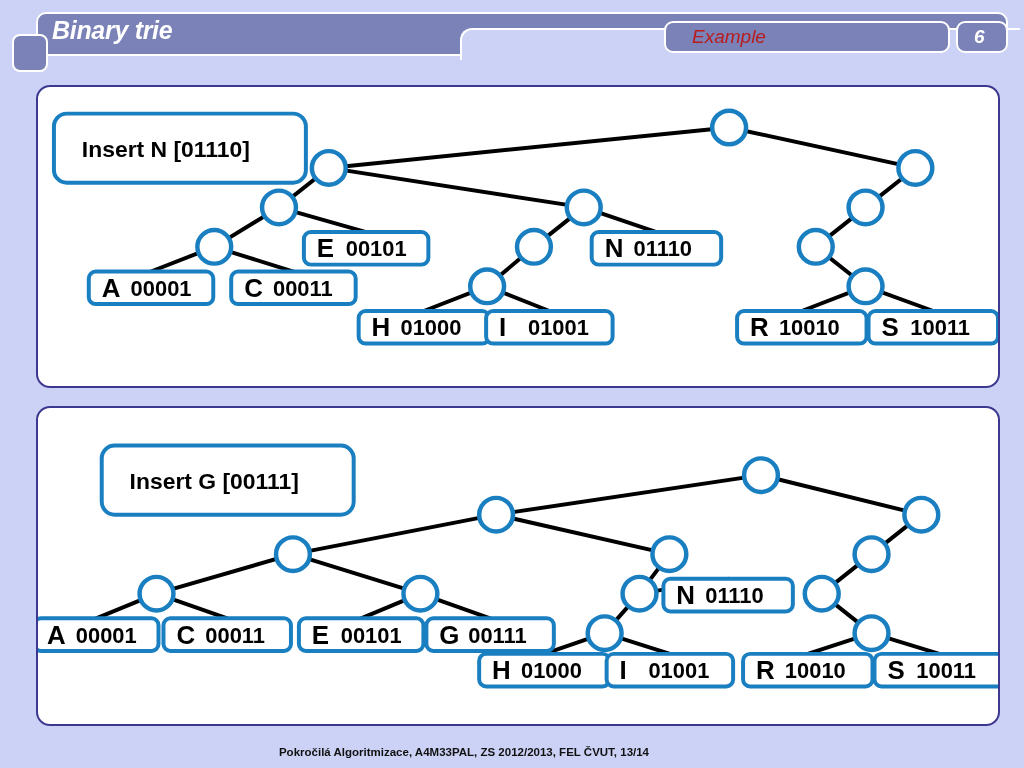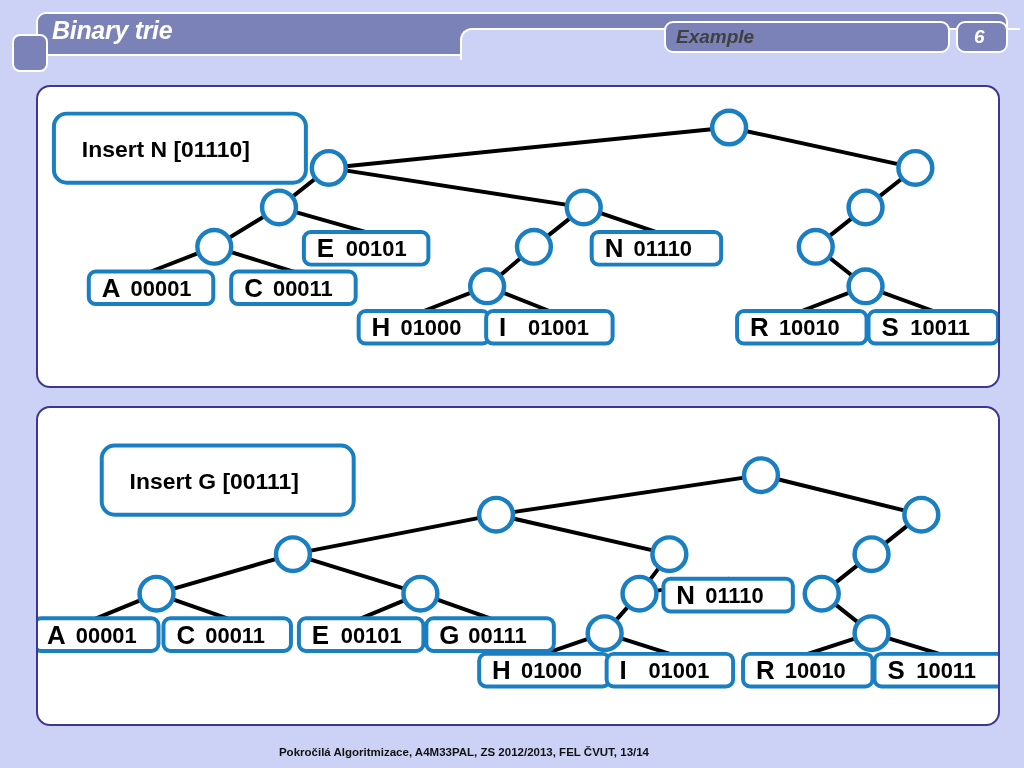--- a/index.html
+++ b/index.html
@@ -42,22 +42,22 @@
     white-space:nowrap;
   }
   #section-tab{
     position:absolute;left:664px;top:21px;width:286px;height:32px;
     background:#7a82b8;
     border:2px solid #ffffff;
     border-radius:9px;
     box-sizing:border-box;
   }
   #section-label{
-    position:absolute;left:676px;top:26px;
-    color:#404040;font-size:19px;font-weight:bold;font-style:italic;
+    position:absolute;left:692px;top:26px;
+    color:#b91c1c;font-size:19px;font-weight:normal;font-style:italic;
     white-space:nowrap;
   }
   #page-tab{
     position:absolute;left:956px;top:21px;width:52px;height:32px;
     background:#7a82b8;
     border:2px solid #ffffff;
     border-radius:9px;
     box-sizing:border-box;
   }
   #page-number{

